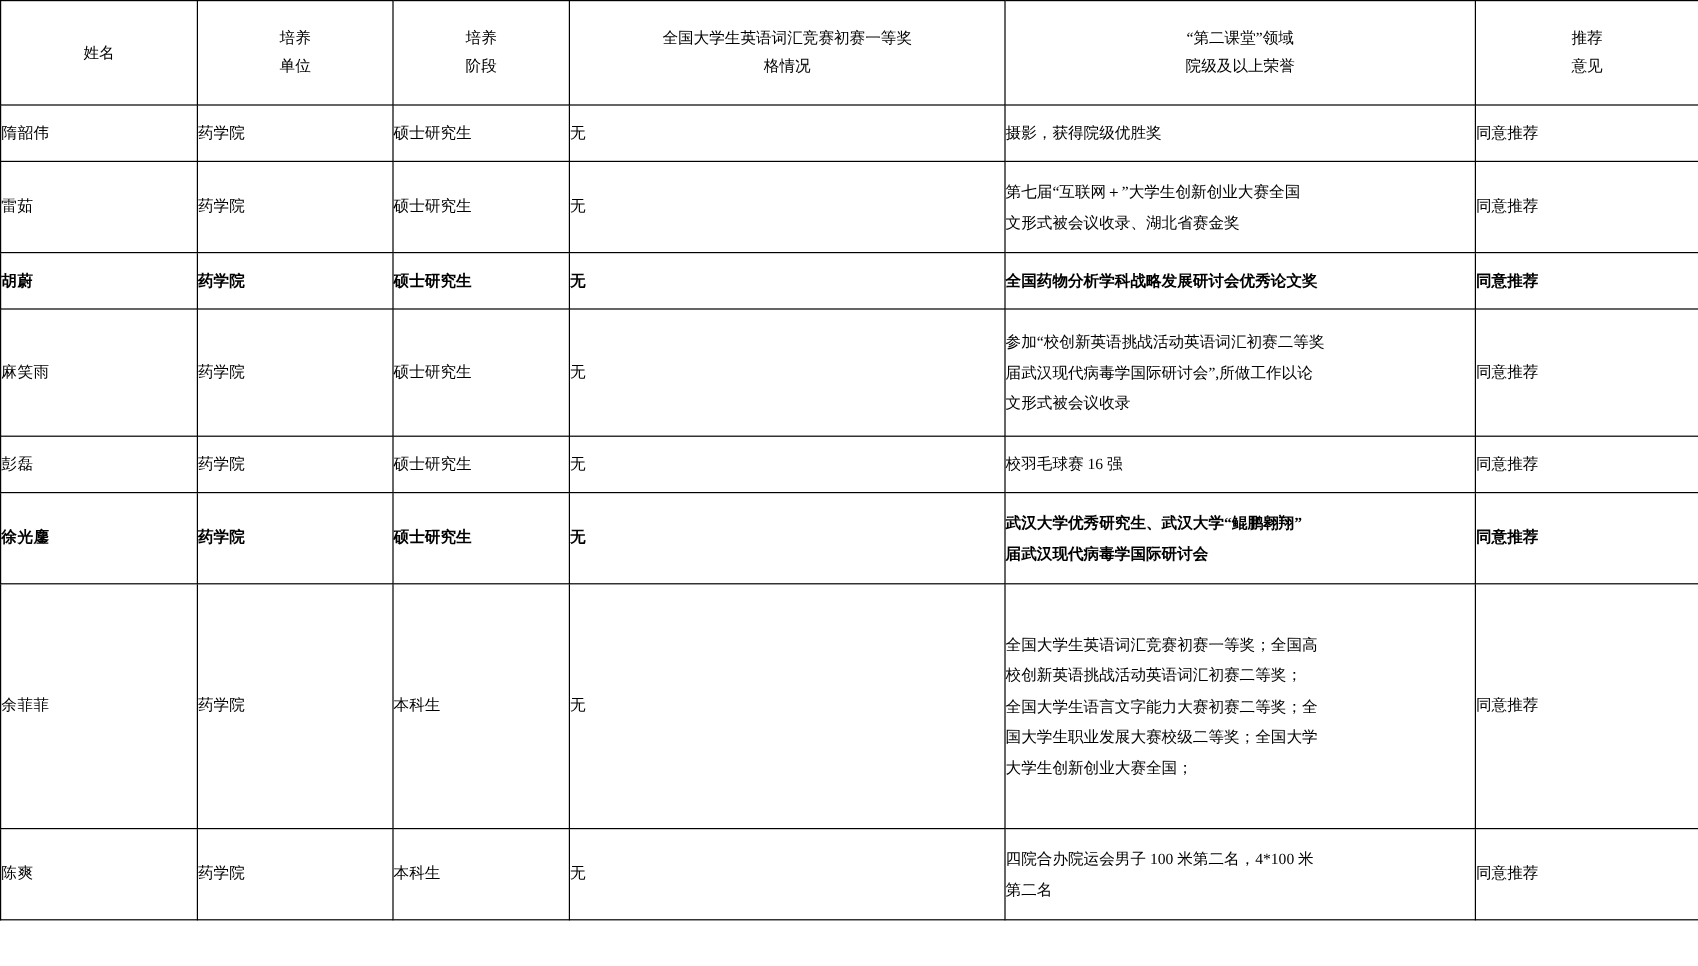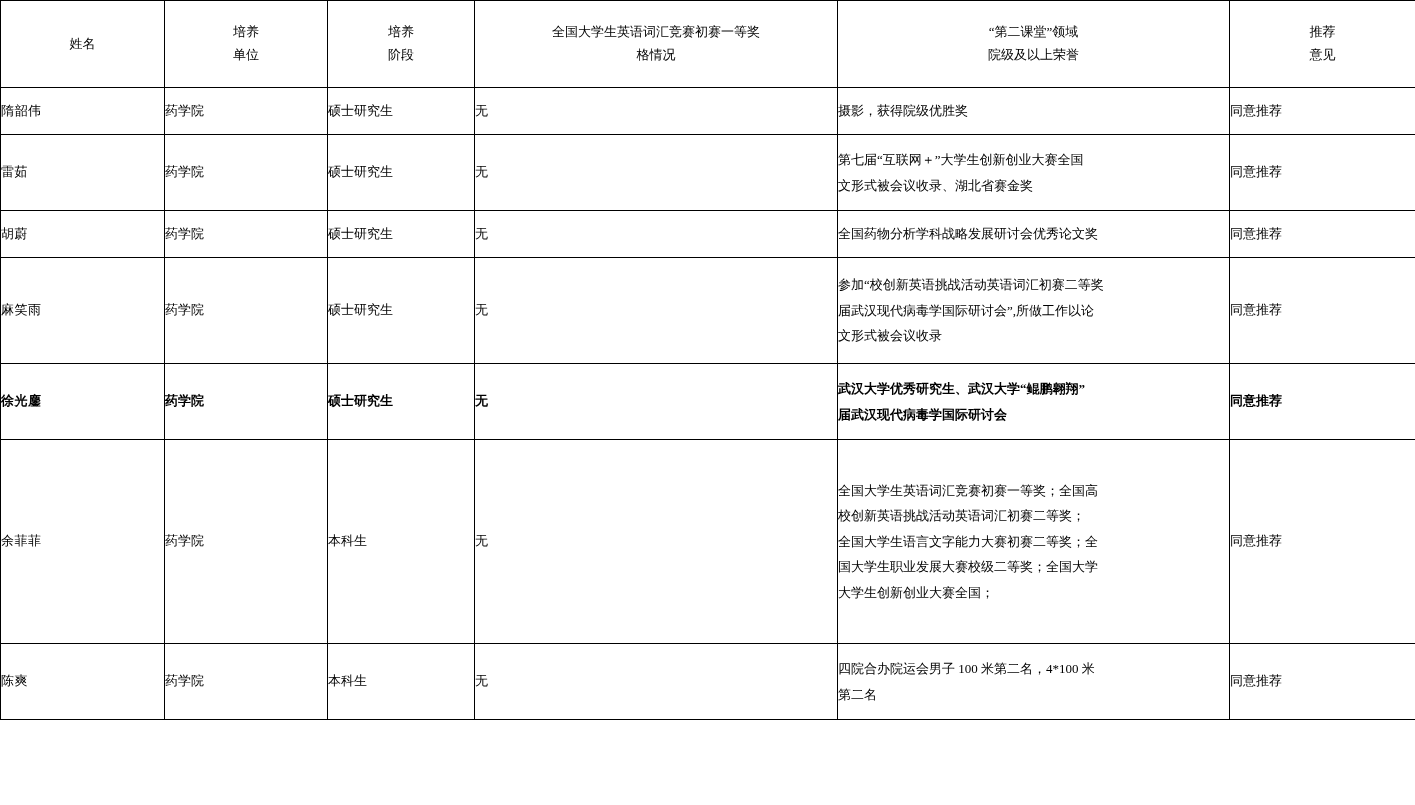--- a/index.html
+++ b/index.html
@@ -65,21 +65,21 @@
   .cell-left {
     text-align: left;
     padding: 8px 10px 8px 8px;
     line-height: 1.95;
   }
   .cell-left p {
     margin: 0;
   }
   tr.r1 td { height: 46px; }
   tr.r2 td { height: 75px; }
-  tr.r3 td { height: 46px; }
+  tr.r3 td { height: 46px; font-weight: bold; }
   tr.r4 td { height: 105px; }
   tr.r5 td { height: 46px; }
   tr.r6 td { height: 75px; font-weight: bold; }
   tr.r7 td { height: 203px; }
   tr.r8 td { height: 75px; }
   .nowrap-name { letter-spacing: 0.5px; }
 </style>
 </head>
 <body>
 
@@ -172,20 +172,30 @@
         <td class="cell-center">硕士研究生</td>
         <td class="cell-center">无</td>
         <td class="cell-left">
           <p>参加“校创新英语挑战活动英语词汇初赛二等奖</p>
           <p>届武汉现代病毒学国际研讨会”,所做工作以论</p>
           <p>文形式被会议收录</p>
         </td>
         <td class="cell-center">同意推荐</td>
       </tr>
 
+      <tr class="r5">
+        <td class="cell-center nowrap-name">彭磊</td>
+        <td class="cell-center">药学院</td>
+        <td class="cell-center">硕士研究生</td>
+        <td class="cell-center">无</td>
+        <td class="cell-left">
+          <p>校羽毛球赛 16 强</p>
+        </td>
+        <td class="cell-center">同意推荐</td>
+      </tr>
 
       <tr class="r6">
         <td class="cell-center nowrap-name">徐光鏖</td>
         <td class="cell-center">药学院</td>
         <td class="cell-center">硕士研究生</td>
         <td class="cell-center">无</td>
         <td class="cell-left">
           <p>武汉大学优秀研究生、武汉大学“鲲鹏翱翔”</p>
           <p>届武汉现代病毒学国际研讨会</p>
         </td>

